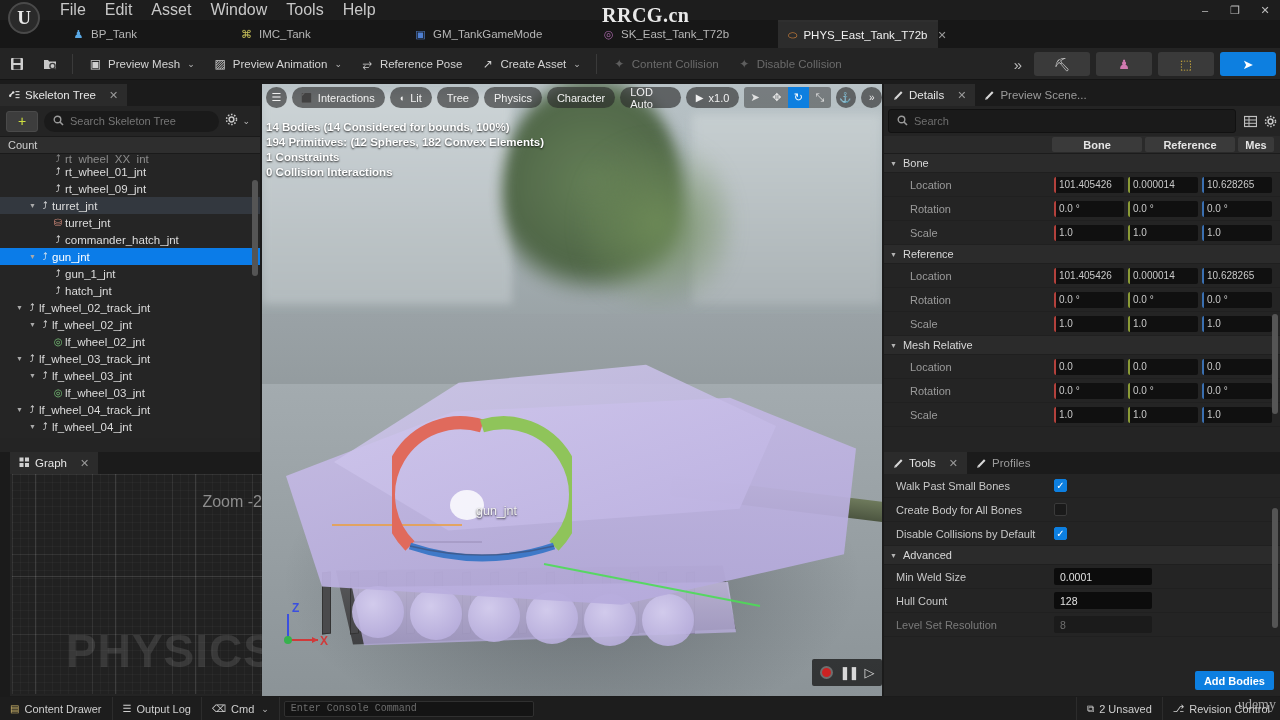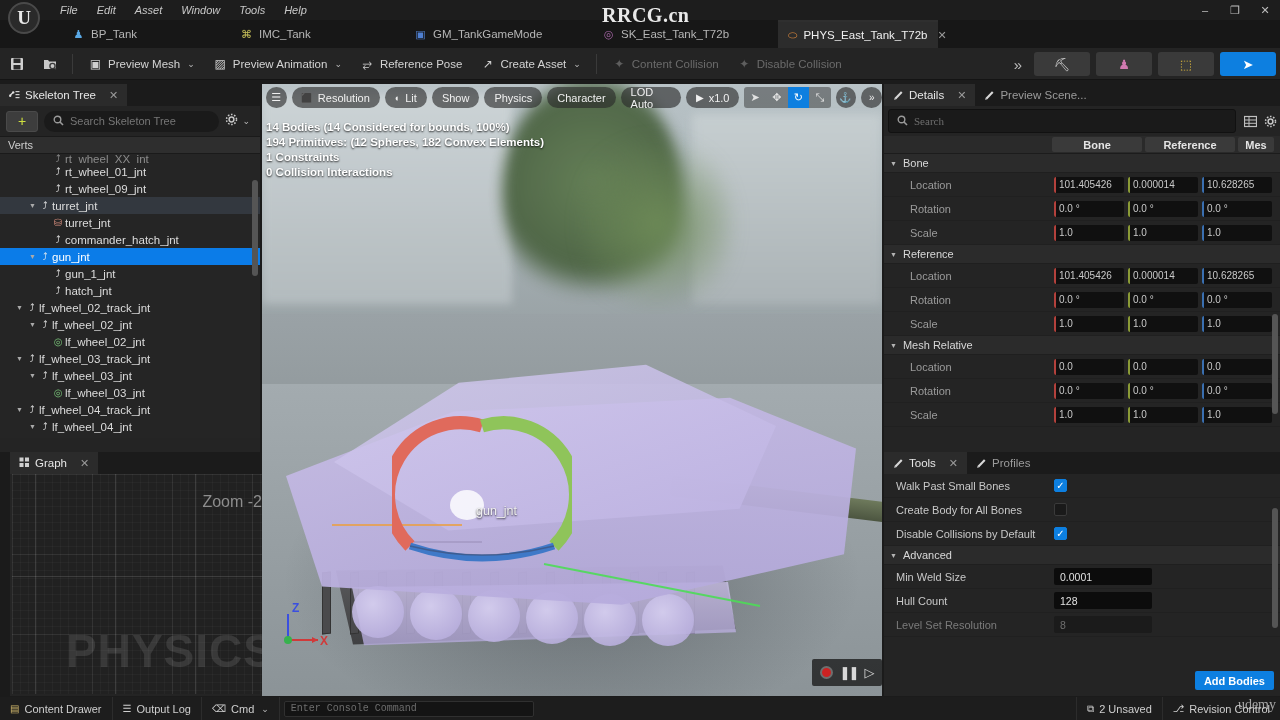--- a/index.html
+++ b/index.html
@@ -12,21 +12,21 @@
   }
   #app { position: relative; width: 1280px; height: 720px; }
 
   
   .titlebar { position:absolute; left:0; top:0; width:1280px; height:20px; background:#1d1d1d; }
   .ue-logo { position:absolute; left:8px; top:2px; width:32px; height:32px; border-radius:50%;
              background:#2a2a2a; border:2px solid #4a4a4a; color:#e8e8e8;
              font-family:"Liberation Serif", serif; font-size:19px; font-weight:bold;
              display:flex; align-items:center; justify-content:center; z-index:6; }
   .menubar { position:absolute; left:52px; top:0; height:20px; display:flex; align-items:center; gap:3px; }
-  .menubar .mi { font-size:11px; color:#c8c8c8; padding:2px 8px; border-radius:2px;font-style:italic; }
+  .menubar .mi { font-size:16px; color:#c8c8c8; padding:2px 8px; border-radius:2px; }
   .wctrl { position:absolute; top:0; height:20px; display:flex; align-items:center; }
   .wbtn { width:30px; height:20px; display:flex; align-items:center; justify-content:center;
           font-size:11px; color:#bdbdbd; }
 
   
   .tabbar { position:absolute; left:0; top:20px; width:1280px; height:28px; background:#171717; }
   .tab { position:absolute; top:0; height:28px; display:flex; align-items:center; gap:6px;
          padding:0 10px; font-size:11.5px; color:#b6b6b6; }
   .tab.active { background:#2c2c2c; color:#f0f0f0; border-top:2px solid #2f2f2f; }
   .tab .tabicon { width:13px; height:13px; display:flex; align-items:center; justify-content:center;
@@ -371,21 +371,21 @@
         <span>
           <svg width="13" height="13" viewBox="0 0 13 13">
               <circle cx="6.5" cy="6.5" r="2.4" fill="none" stroke="#c8c8c8" stroke-width="1.5"></circle>
               <circle cx="6.5" cy="6.5" r="5" fill="none" stroke="#c8c8c8" stroke-width="1.5" stroke-dasharray="1.6 1.6"></circle>
             </svg>
         </span>
         <span class="chev">⌄</span>
       </div>
     </div>
     <div class="col-head">
-      <span>Verts</span>
+      <span>Count</span>
     </div>
     <div class="tree" id="tree">
         <div class="trow" style="opacity: 0.55; height: 9px; overflow: hidden;">
           <span style="display: inline-block; width: 40px; flex: 0 0 auto;"></span>
           <span class="tw"></span>
           <span class="bico" style="color: rgb(240, 240, 240);">⤴</span>
           <span>rt_wheel_XX_jnt</span>
         </div>
         <div class="trow">
           <span style="display: inline-block; width: 40px; flex: 0 0 auto;"></span>
@@ -564,28 +564,28 @@
         <div class="gz-dot"></div>
         <div class="gz-label">gun_jnt</div>
       </div>
     </div>
 
     <div class="vp-toolbar">
       <div class="vt round">☰</div>
       <div id="vpbtns" style="display:flex;align-items:center;gap:5px;">
           <div class="vt">
             <span style="font-size: 9px;">⬛</span>
-            <span>Resolution</span>
+            <span>Interactions</span>
           </div>
           <div class="vt">
             <span style="font-size: 9px;">◐</span>
             <span>Lit</span>
           </div>
           <div class="vt">
-            <span>Show</span>
+            <span>Tree</span>
           </div>
           <div class="vt">
             <span>Physics</span>
           </div>
           <div class="vt">
             <span>Character</span>
           </div>
           <div class="vt">
             <span>LOD Auto</span>
           </div>
@@ -642,21 +642,21 @@
         </div>
         <div class="ptab">
           <span class="pic"><svg width="11" height="11" viewBox="0 0 11 11">
               <path d="M1.5 9 8 2.3l1.5 1.5L3 10.5z" fill="#d8d8d8"></path>
               <path d="M1 10.8 1.5 9 3 10.5z" fill="#bdbdbd"></path>
             </svg></span>
           <span>Preview Scene...</span>
         </div>
       </div>
     <div class="d-searchrow">
-      <div class="d-search" style="flex:1;font-family:Liberation Serif, serif;">
+      <div class="d-search" style="flex:1;">
         <span>
           <svg width="11" height="11" viewBox="0 0 11 11">
               <circle cx="4.5" cy="4.5" r="3.3" fill="none" stroke="#9a9a9a" stroke-width="1.4"></circle>
               <line x1="7" y1="7" x2="10" y2="10" stroke="#9a9a9a" stroke-width="1.6"></line>
             </svg>
         </span>
         <span>Search</span>
       </div>
       <div class="d-ico">
         <svg width="13" height="13" viewBox="0 0 13 13">

